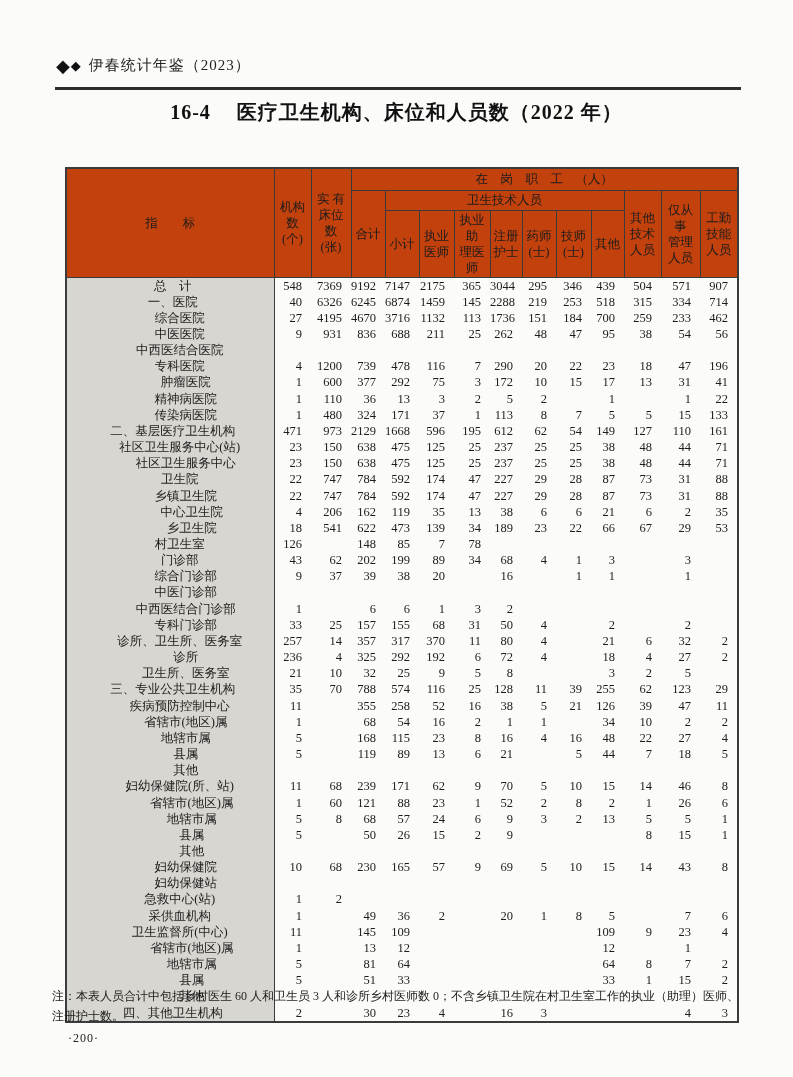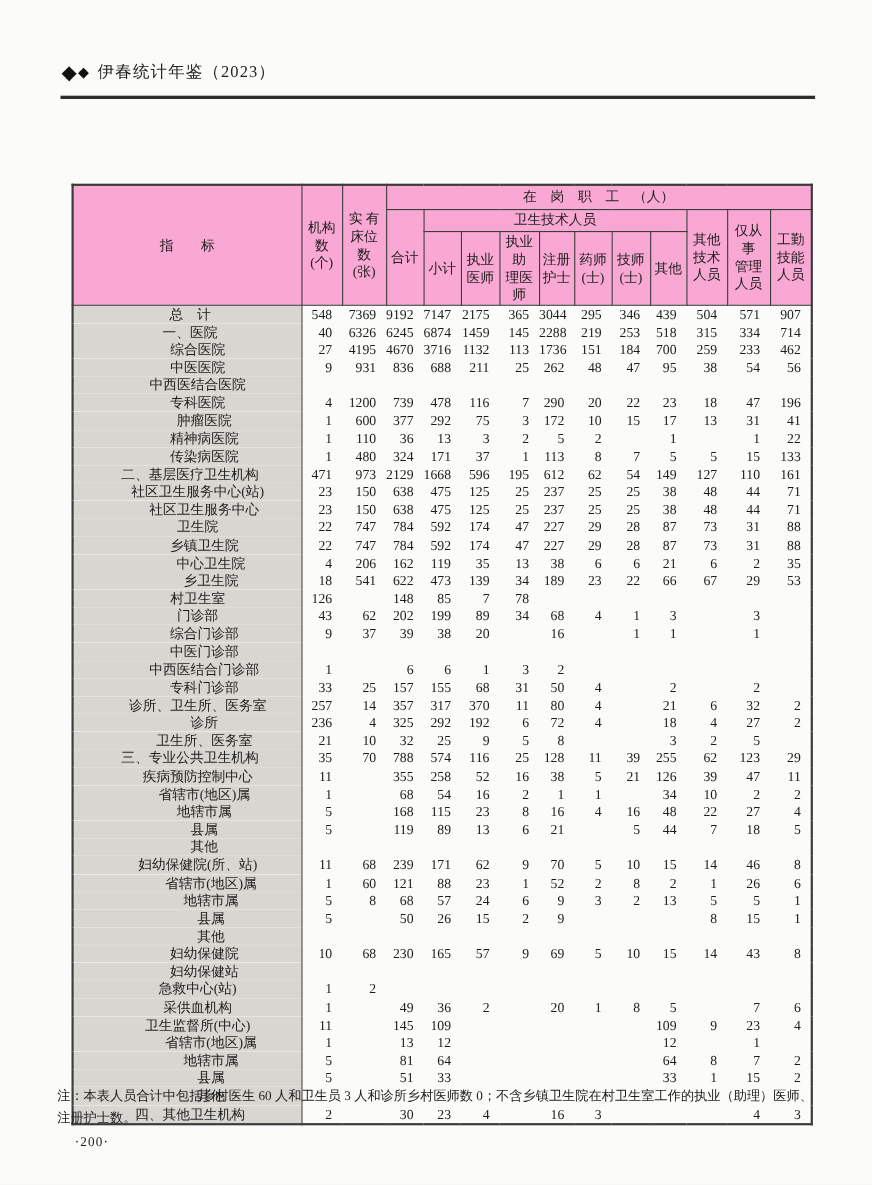--- a/index.html
+++ b/index.html
@@ -30,21 +30,21 @@
     letter-spacing:1px;
   }
   .page-title .tnum{margin-right:26px;}
   table.stat-table{
     position:absolute;top:167px;left:65px;
     width:672px;
     border-collapse:collapse;table-layout:fixed;
     border:2px solid #3b3b3b;
   }
   table.stat-table thead th{
-    background:#f9a8d4;
+    background:#c2410c;
     border:1px solid #3b3b3b;
     font-weight:normal;
     font-size:12.5px;
     line-height:1.28;
     padding:1px 1px;
     text-align:center;
     vertical-align:middle;
     white-space:pre-line;
   }
   .h-row1{height:22px;}
@@ -86,20 +86,23 @@
 <div class="page">
 
   <div class="yb-header">
     <span class="diamond-lg">◆</span>
     <span class="diamond-sm">◆</span>
     <span>伊春统计年鉴（2023）</span>
   </div>
 
   <div class="top-rule"></div>
 
+  <div class="page-title">
+    <span class="tnum">16-4</span><span>医疗卫生机构、床位和人员数（2022 年）</span>
+  </div>
 
   <table class="stat-table">
     <colgroup>
       <col style="width:208px">
         <col style="width:37px">
         <col style="width:40px">
       <col style="width:34px">
         <col style="width:34px">
         <col style="width:35px">
       <col style="width:36px">

